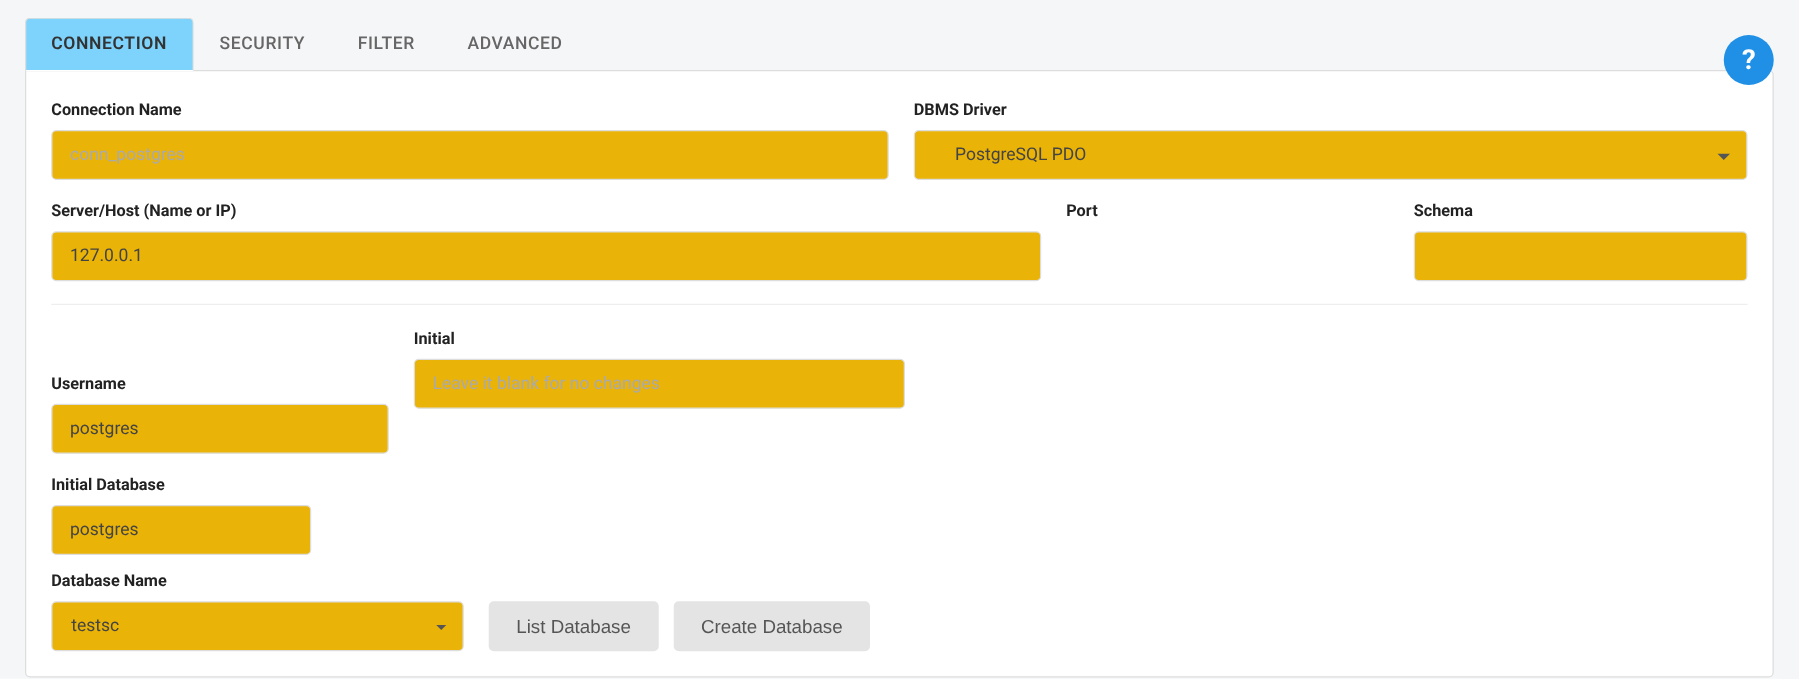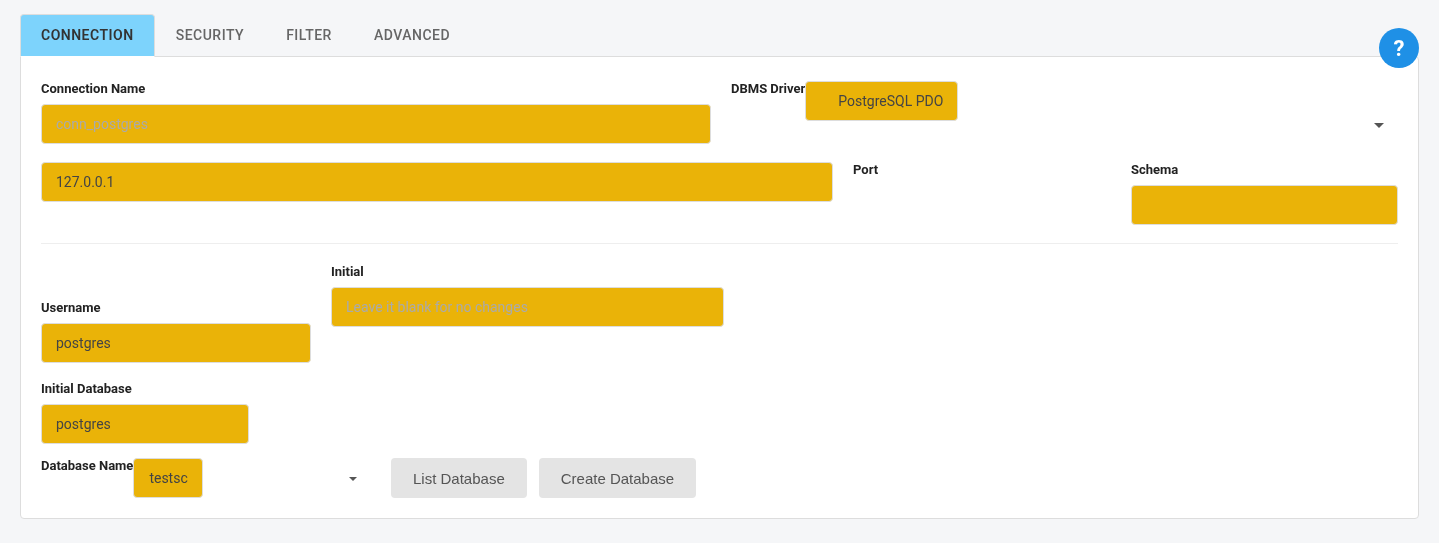--- a/index.html
+++ b/index.html
@@ -77,21 +77,21 @@
       background: #eab308;
       outline: none;
       font-family: inherit;
     }
     .input::placeholder {
       color: #aaa;
     }
     .select-wrap {
       position: relative;
       display: flex;
-      flex-direction: row;
+      flex-direction: column;
     }
     .select-caret {
       position: absolute;
       right: 14px;
       bottom: 16px;
       pointer-events: none;
       width: 0;
       height: 0;
       border-left: 5px solid transparent;
       border-right: 5px solid transparent;
@@ -179,20 +179,21 @@
         <label>DBMS Driver</label>
         <div class="select-text input" style="display:flex;align-items:center;padding-left:32px;">
           <span>PostgreSQL PDO</span>
         </div>
         <span class="select-caret"></span>
       </div>
     </div>
 
     <div class="row">
       <div class="field server-host">
+        <label>Server/Host (Name or IP)</label>
         <input class="input" type="text" value="127.0.0.1" style="">
       </div>
       <div class="field port">
         <label>Port</label>
       </div>
       <div class="field schema">
         <label>Schema</label>
         <input class="input" type="text" value="" style="">
       </div>
     </div>

